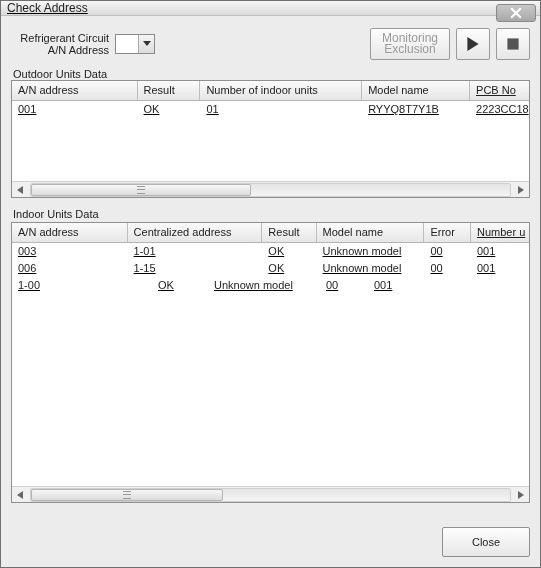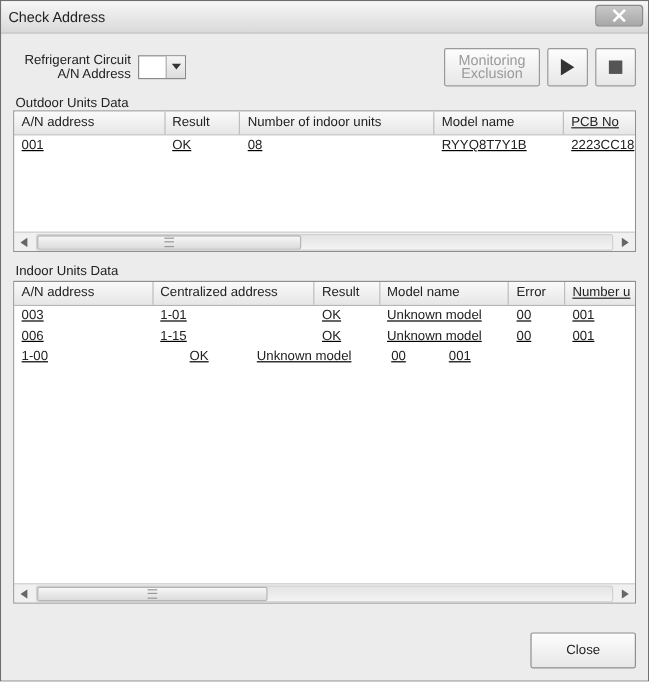--- a/index.html
+++ b/index.html
@@ -10,26 +10,27 @@
     background: #fff;
   }
   .window {
     width: 541px; height: 568px;
     border: 1px solid #6f6f6f;
     background: #ececec;
     display: flex; flex-direction: column;
     box-shadow: 0 0 0 1px #dcdcdc inset;
   }
   .titlebar {
-    height: 27px;
+    height: 15px;
     background: linear-gradient(#f7f7f7, #d9d9d9);
     border-bottom: 1px solid #bdbdbd;
     display: flex; align-items: center;
     padding: 0 6px;
     position: relative;
+    text-decoration: underline;
   }
   .title-text {
     color: #222;
     font-size: 12px;
   }
   .close-x {
     position: absolute; right: 4px; top: 3px;
     width: 40px; height: 18px;
     border-radius: 3px;
     background: linear-gradient(#c8c8c8, #a8a8a8);
@@ -253,21 +254,21 @@
         <div class="gh-cell out-c2">Result</div>
         <div class="gh-cell out-c3">Number of indoor units</div>
         <div class="gh-cell out-c4">Model name</div>
         <div class="gh-cell out-c5">PCB No</div>
       </div>
       <div class="grid-body">
         <div id="outdoor-rows">
             <div class="grid-row">
               <div class="gr-cell out-c1">001</div>
               <div class="gr-cell out-c2">OK</div>
-              <div class="gr-cell out-c3">08</div>
+              <div class="gr-cell out-c3">01</div>
               <div class="gr-cell out-c4">RYYQ8T7Y1B</div>
               <div class="gr-cell out-c5">2223CC18</div>
             </div>
           </div>
       </div>
       <div class="hscroll">
         <div class="hs-btn">
           <svg width="6" height="8" viewBox="0 0 6 8">
               <path d="M6 0 L0 4 L6 8 Z" fill="#666"></path>
             </svg>

